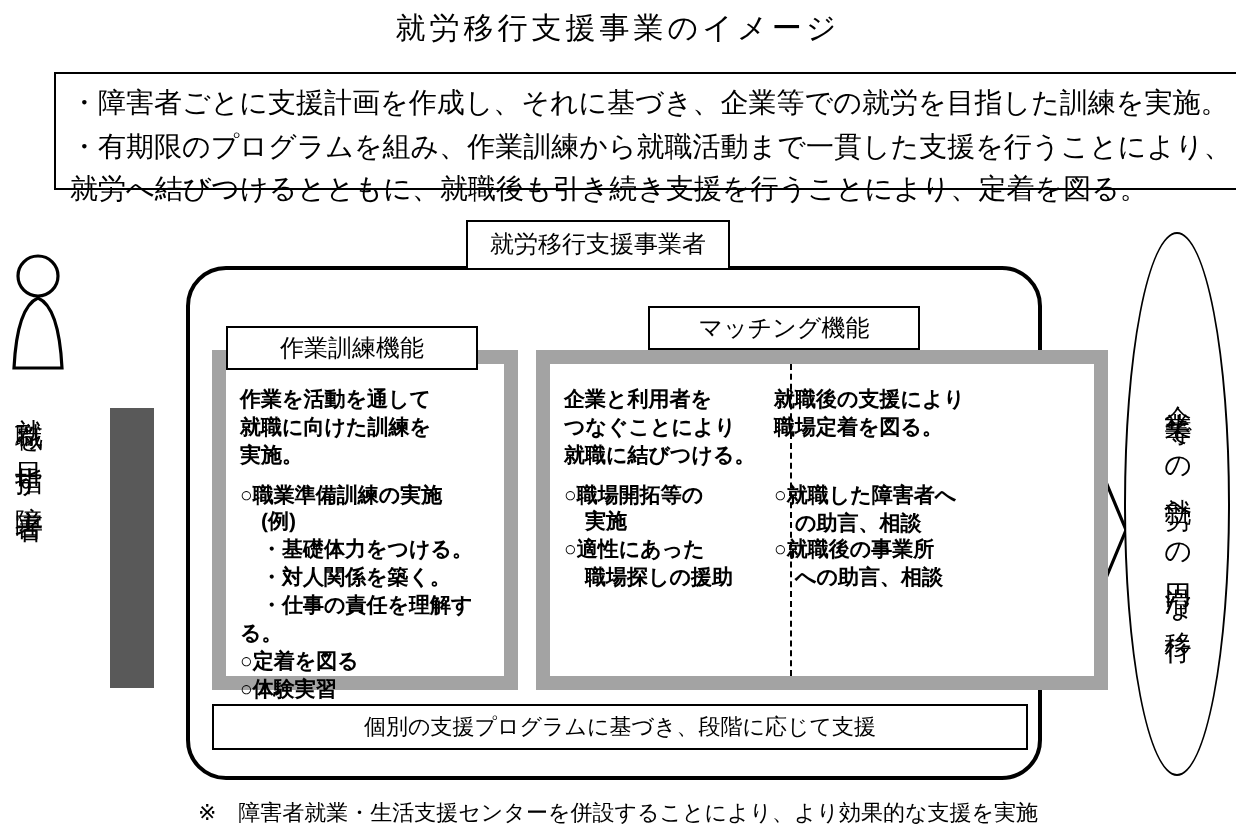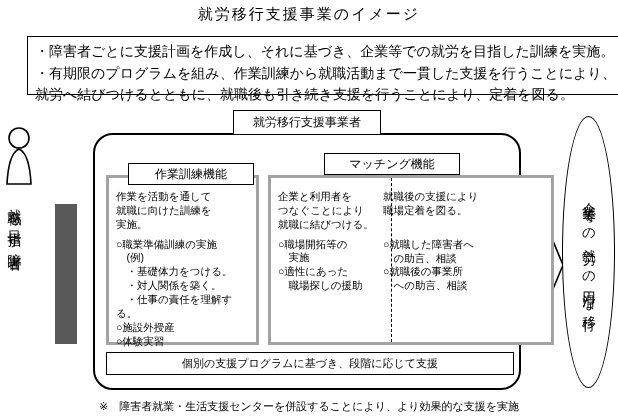--- a/index.html
+++ b/index.html
@@ -22,26 +22,26 @@
   .vtext { writing-mode:vertical-rl; text-orientation:upright; }
   .jobseeker { position:absolute; left:6px; top:198px; height:160px; font-size:14px; letter-spacing:2px; }
 
   .connector { position:absolute; left:55px; top:204px; width:22px; height:140px; background:#595959; }
 
   .mainframe { position:absolute; left:93px; top:133px; width:428px; height:257px;
                border:2px solid #000; border-radius:20px; background:#fff; }
 
   .label { position:absolute; border:1px solid #000; background:#fff; z-index:3;
            display:flex; align-items:center; justify-content:center; font-size:12px; }
-  .providerlabel { left:233px; top:110px; width:148px; height:25px; }
-  .workheader    { left:128px; top:163px; width:126px; height:22px; }
+  .providerlabel { left:233px; top:110px; width:132px; height:25px; }
+  .workheader    { left:113px; top:163px; width:126px; height:22px; }
   .matchheader   { left:324px; top:153px; width:136px; height:22px; }
 
-  .innerbox { position:absolute; border:3px solid #a3a3a3; background:#fff;
-              font-size:10.5px; line-height:1.32; z-index:2; }
+  .innerbox { position:absolute; border:7px solid #a3a3a3; background:#fff;
+              font-size:10.5px; line-height:1.32; z-index:2;font-weight:bold; }
   .workbox  { left:106px; top:175px; width:153px; height:170px; padding:12px 5px 4px 7px; }
   .matchbox { left:268px; top:175px; width:286px; height:170px; }
 
   .divider { position:absolute; left:120px; top:0; height:100%; border-left:1px dashed #000; }
   .col  { position:absolute; top:0; height:100%; padding:12px 5px 4px 7px; }
   .col1 { left:0; width:120px; }
   .col2 { left:105px; width:125px; }
 
   .items { margin-top:6px; }
   .gap1  { }
@@ -88,21 +88,21 @@
   <div class="innerbox workbox">
     <div class="pre">作業を活動を通して
 就職に向けた訓練を
 実施。</div>
     <div class="items">
       <div class="pre">○職業準備訓練の実施</div>
       <div class="pre">　(例)</div>
       <div class="pre">　・基礎体力をつける。</div>
       <div class="pre">　・対人関係を築く。</div>
       <div class="pre">　・仕事の責任を理解する。</div>
-      <div class="pre">○施設外授産</div>
+      <div class="pre">○定着を図る</div>
       <div class="pre">○体験実習</div>
     </div>
   </div>
   <div class="label workheader">作業訓練機能</div>
 
   <div class="innerbox matchbox">
     <div class="divider"></div>
     <div class="col col1">
       <div class="pre">企業と利用者を
 つなぐことにより

